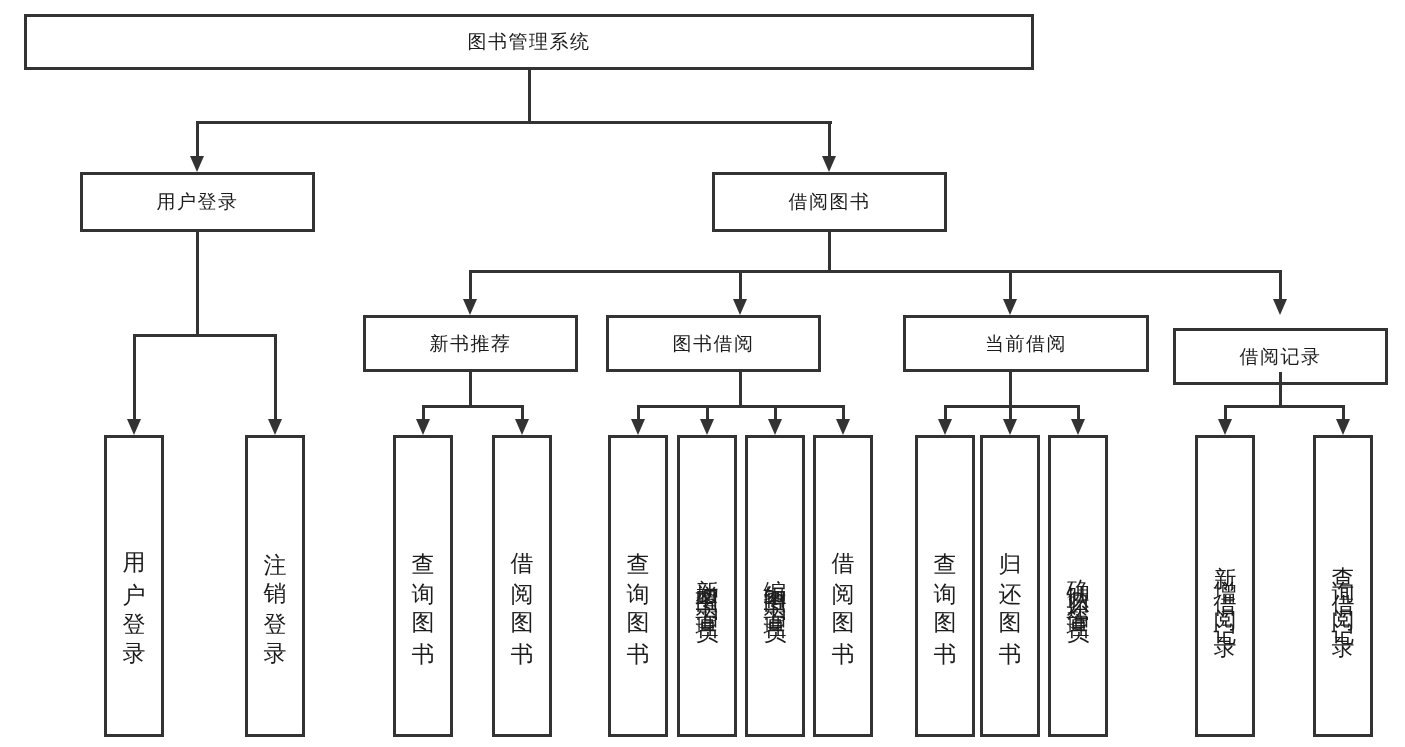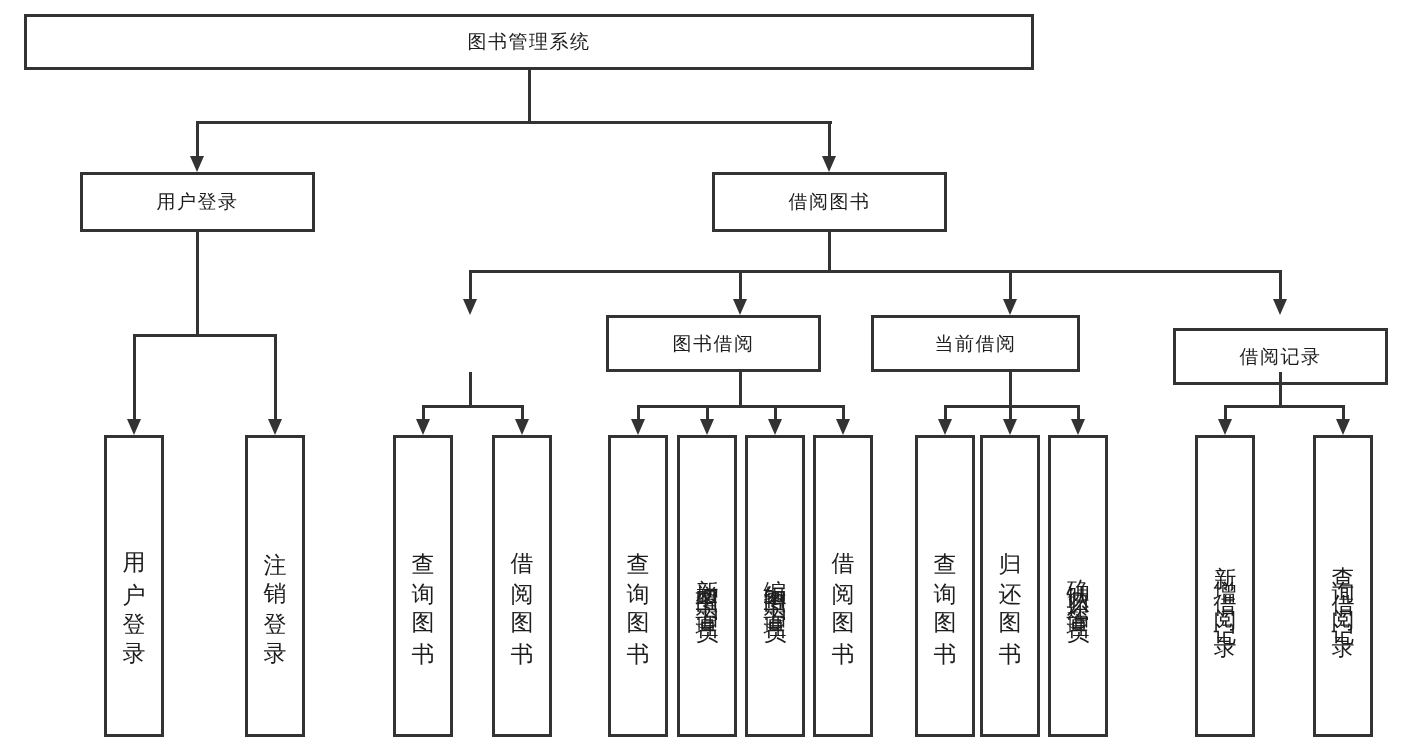--- a/index.html
+++ b/index.html
@@ -41,24 +41,27 @@
     <span class="h-label">图书管理系统</span>
   </div>
 
   <div class="box" style="left:80px;top:172px;width:235px;height:60px">
     <span class="h-label">用户登录</span>
   </div>
   <div class="box" style="left:712px;top:172px;width:235px;height:60px">
     <span class="h-label">借阅图书</span>
   </div>
 
+  <div class="box" style="left:363px;top:315px;width:215px;height:57px">
+    <span class="h-label">新书推荐</span>
+  </div>
   <div class="box" style="left:606px;top:315px;width:215px;height:57px">
     <span class="h-label">图书借阅</span>
   </div>
-  <div class="box" style="left:871px;top:315px;width:209px;height:57px">
+  <div class="box" style="left:903px;top:315px;width:246px;height:57px">
     <span class="h-label">当前借阅</span>
   </div>
   <div class="box" style="left:1173px;top:328px;width:215px;height:57px">
     <span class="h-label">借阅记录</span>
   </div>
 
   <div class="box" style="left:104px;top:435px;width:60px;height:302px">
     <span class="vtext ls4">用户登录</span>
   </div>
   <div class="box" style="left:245px;top:435px;width:60px;height:302px">

